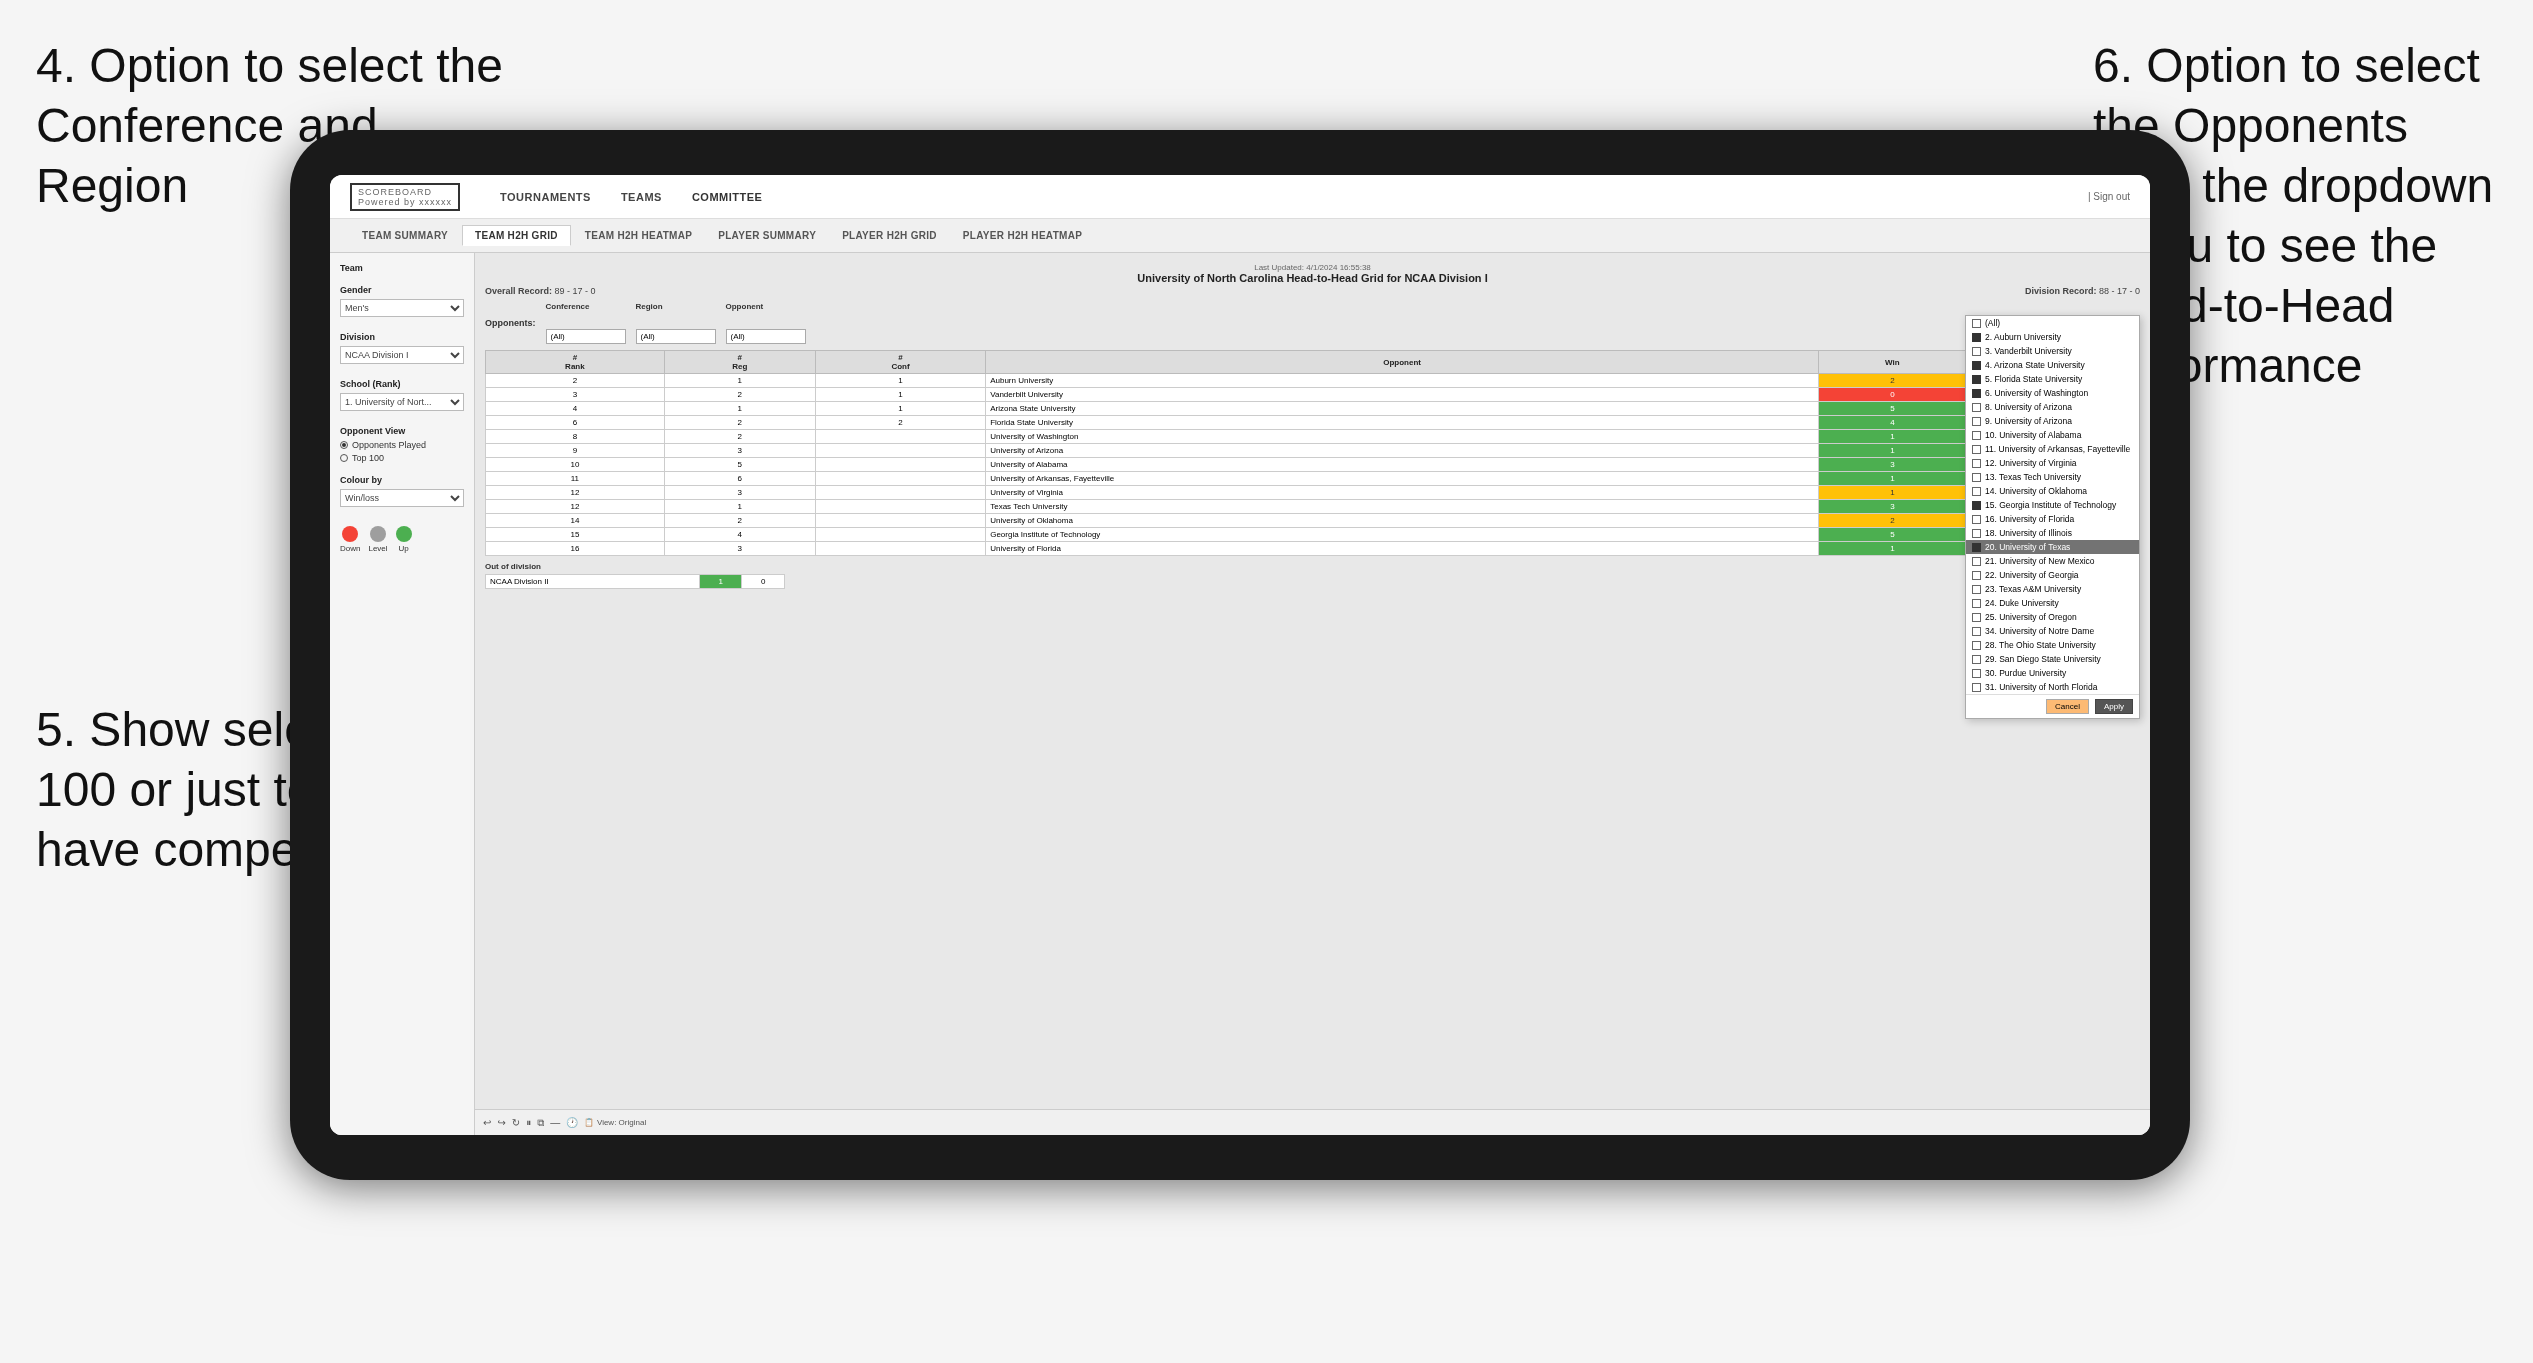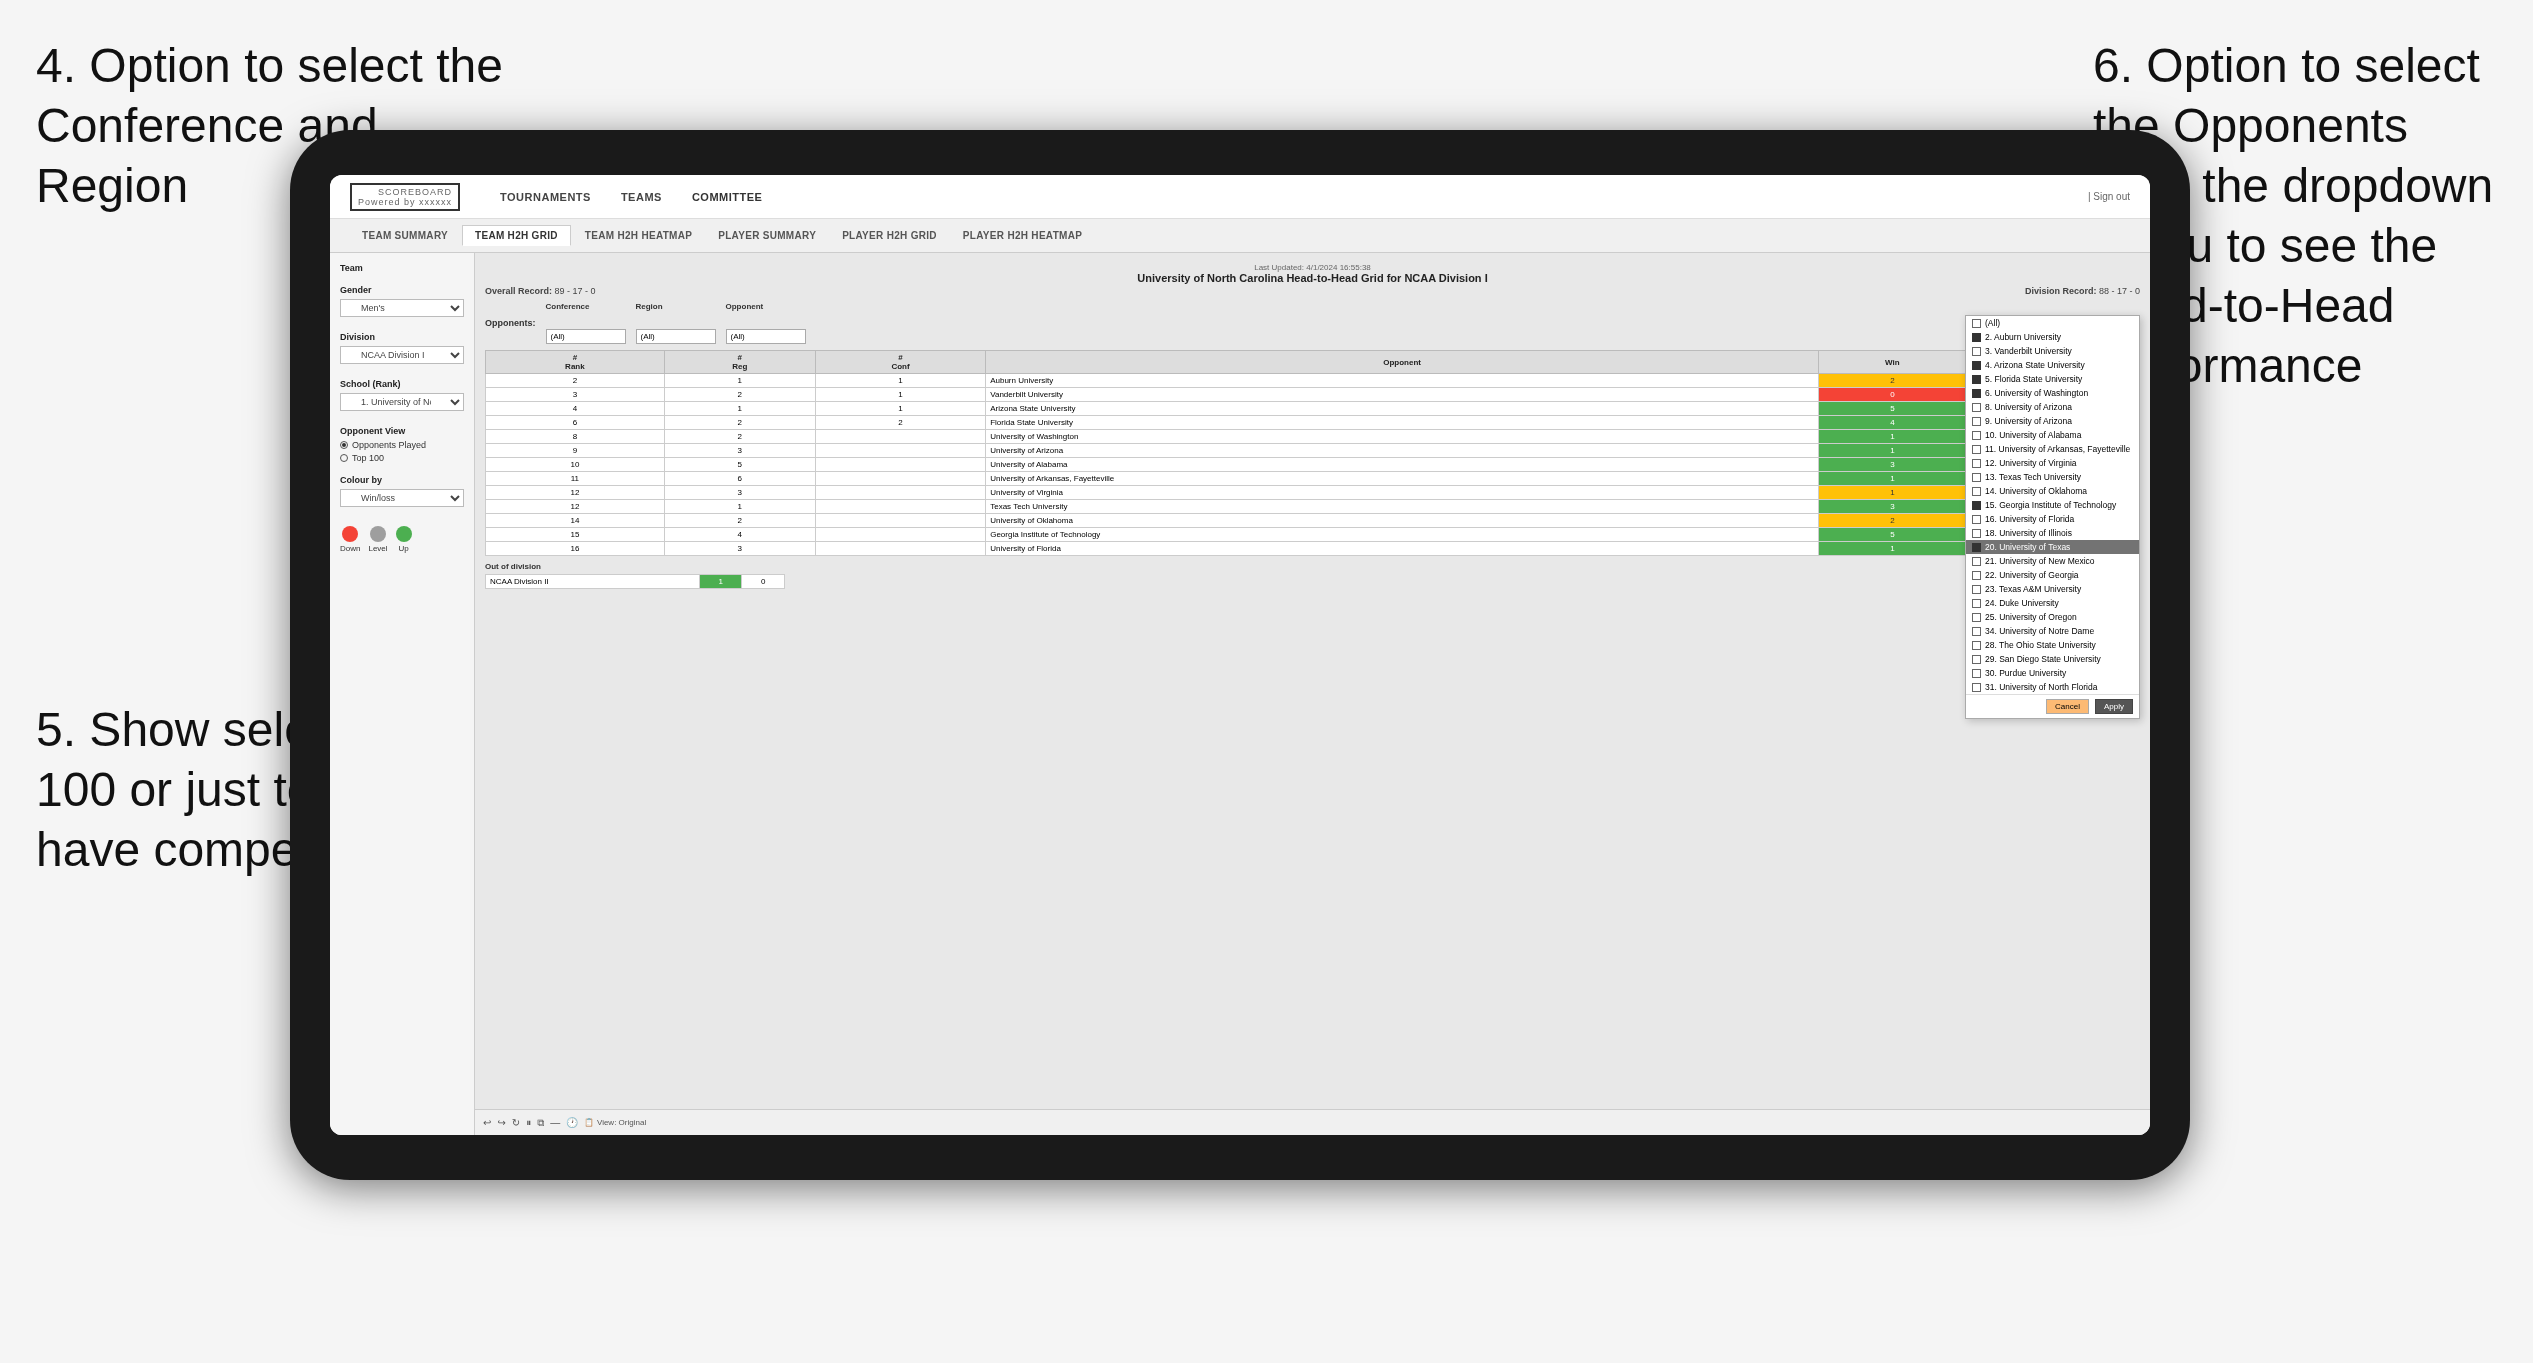--- a/index.html
+++ b/index.html
@@ -47,21 +47,20 @@
 
     
     .app-header {
       background: #fff;
       height: 44px;
       display: flex;
       align-items: center;
       padding: 0 20px;
       border-bottom: 1px solid #ddd;
       gap: 30px;
-      text-align: right;
     }
 
     .logo {
       font-size: 13px;
       font-weight: 900;
       color: #333;
       letter-spacing: 1px;
       border: 2px solid #333;
       padding: 2px 6px;
     }
@@ -149,21 +148,21 @@
     .panel-label {
       font-weight: 700;
       font-size: 9px;
       margin-bottom: 4px;
       color: #222;
     }
 
     .panel-value {
       font-size: 9px;
       color: #444;
-      padding: 2px 16px;
+      padding: 2px 0;
       background: #fff;
       border: 1px solid #bbb;
       width: 100%;
       margin-bottom: 3px;
     }
 
     .radio-group {
       font-size: 9px;
       margin-top: 4px;
     }

